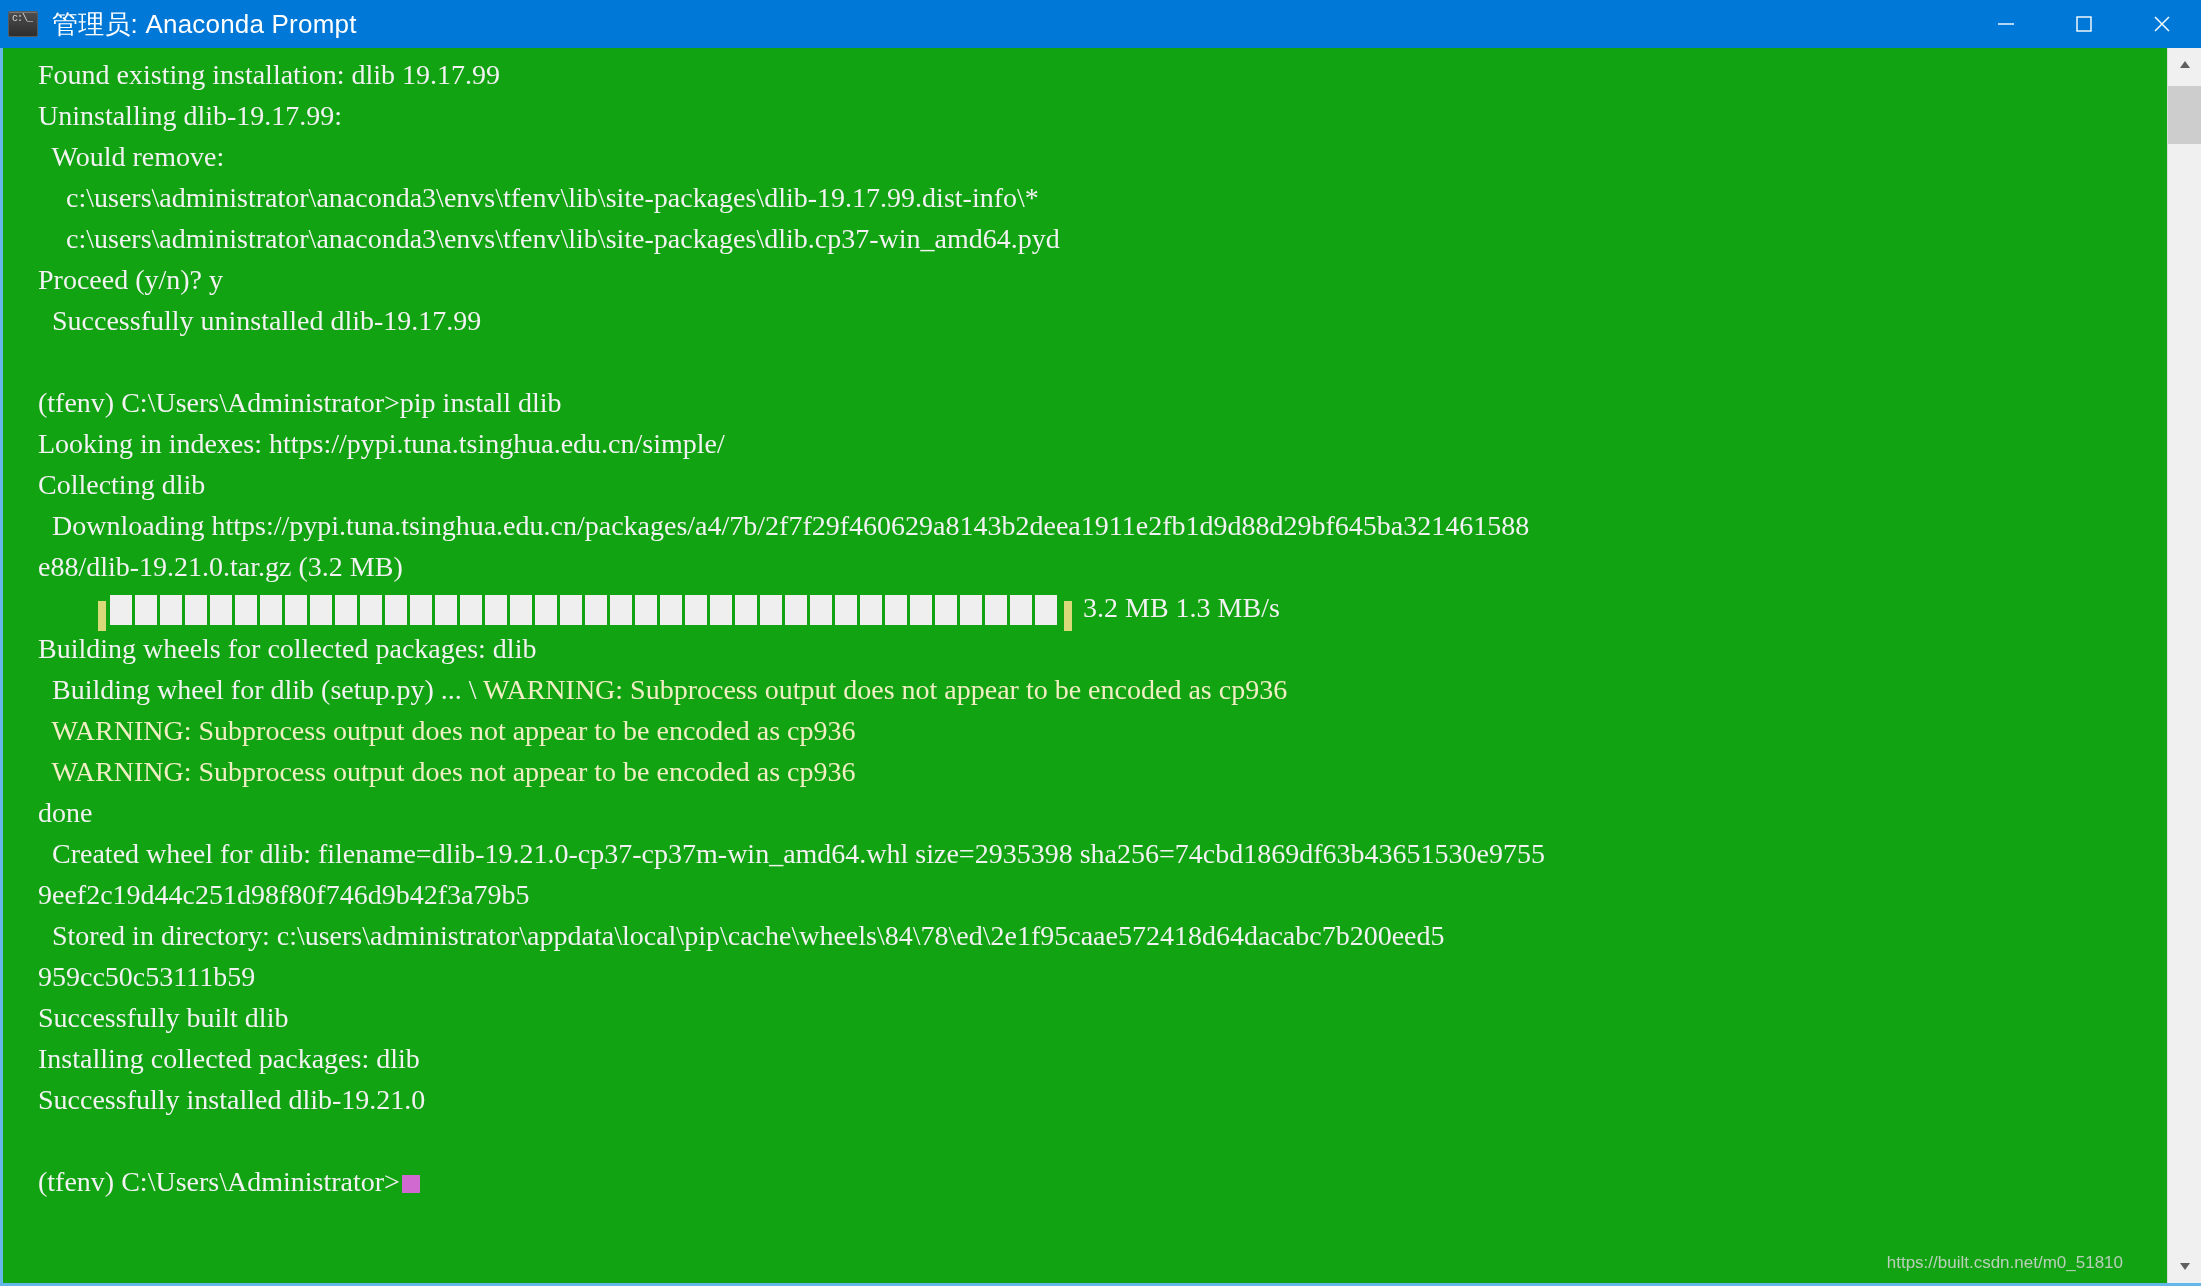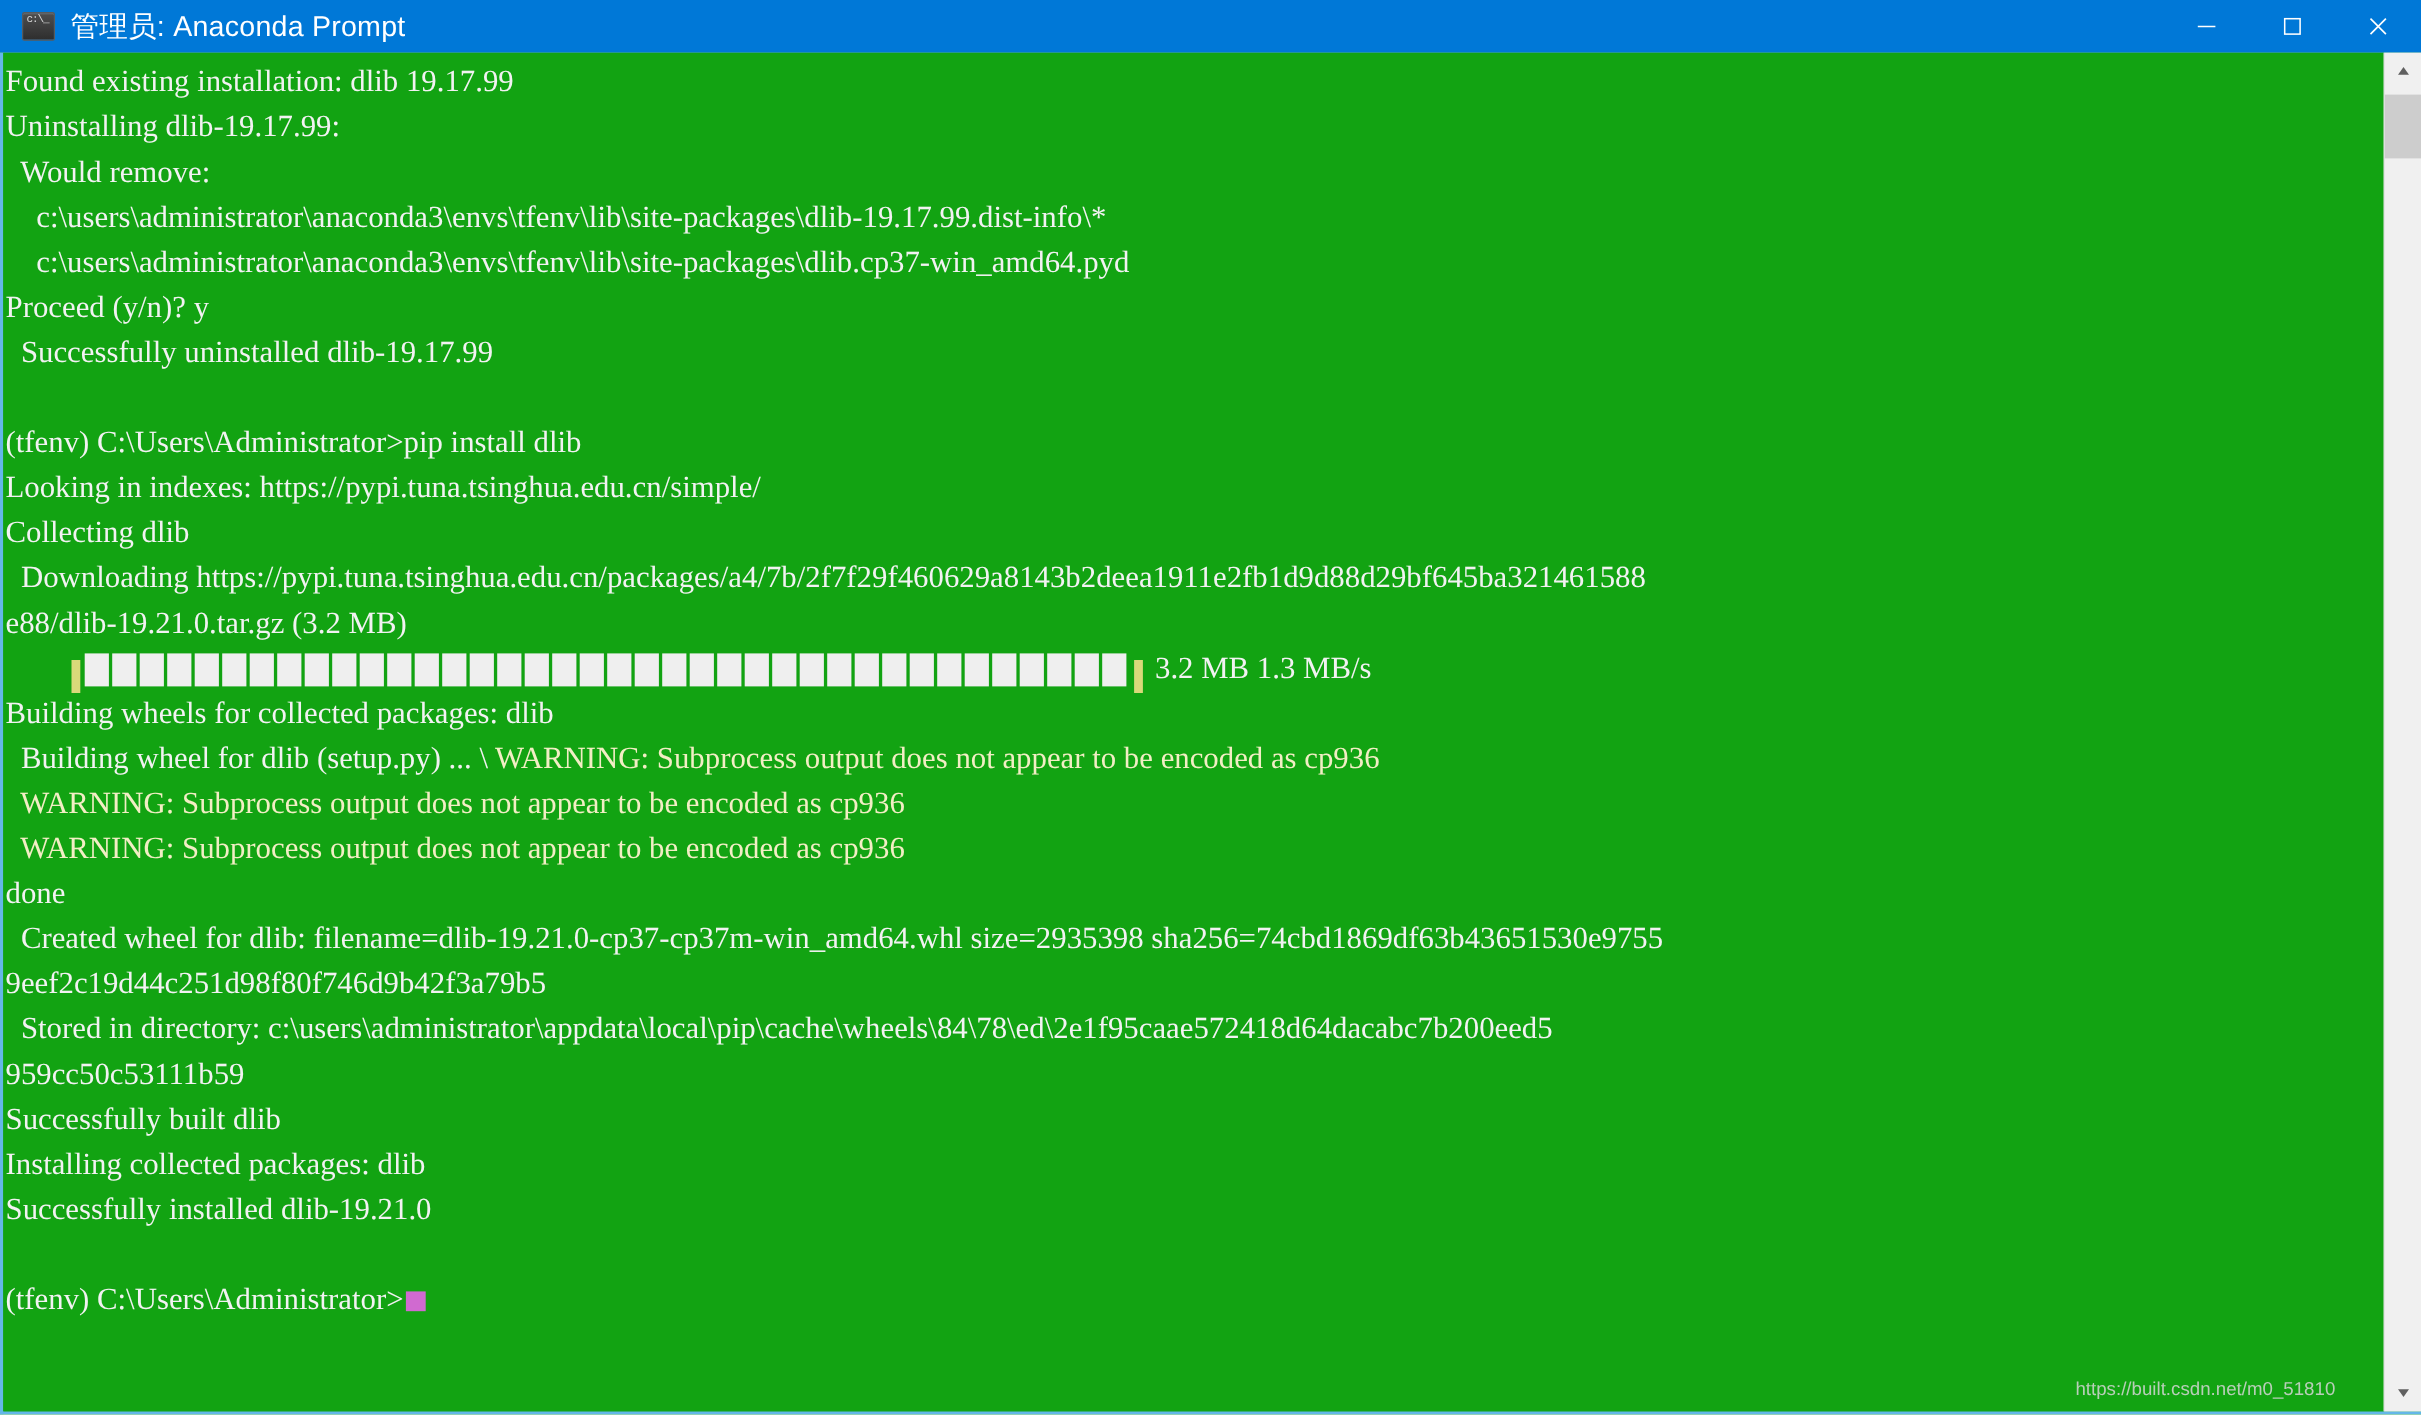--- a/index.html
+++ b/index.html
@@ -29,21 +29,21 @@
     width: 2201px;
     height: 48px;
     background: #0078d7;
     display: flex;
     align-items: center;
     box-sizing: border-box;
   }
   #titlebar-left {
     display: flex;
     align-items: center;
-    padding-left: 20px;
+    padding-left: 8px;
     flex: 1 1 auto;
     min-width: 0;
   }
   .console-icon {
     width: 28px;
     height: 24px;
     border: 1px solid #5a5a5a;
     background: linear-gradient(#4e4e4e, #2e2e2e);
     border-radius: 2px;
     position: relative;
@@ -98,20 +98,21 @@
     border-right: 0;
     border-bottom: 3px solid #64b7e8;
     display: flex;
   }
   #terminal {
     position: relative;
     flex: 1 1 auto;
     overflow: hidden;
     background: #12a312;
     padding: 6px 0 0 0;
+    margin-left: 33px;
   }
   #lines {
     font-family: "Liberation Serif", serif;
     font-size: 28px;
     line-height: 41px;
     color: #f2f2f2;
     white-space: pre;
     letter-spacing: 0px;
     padding-left: 2px;
   }

